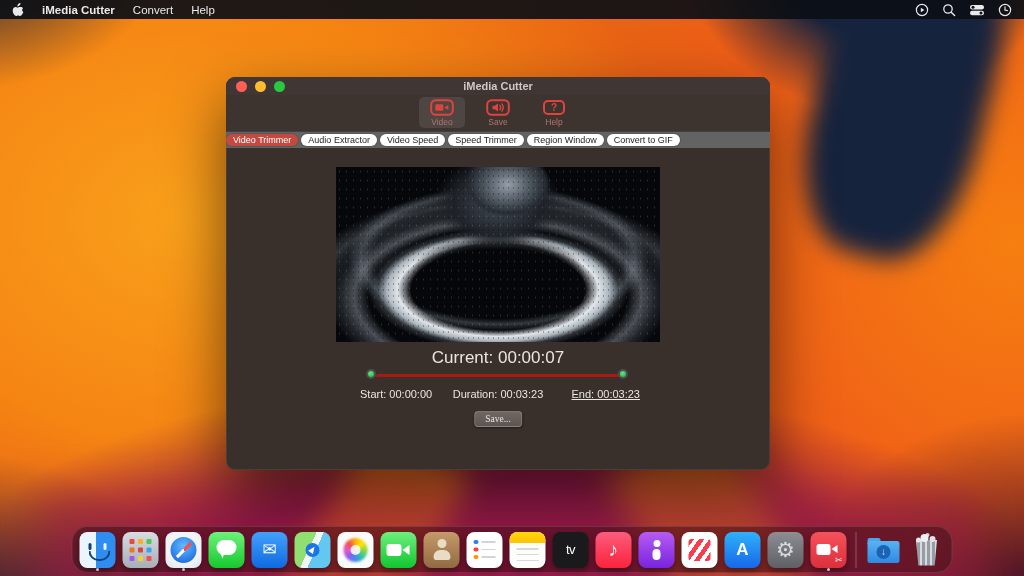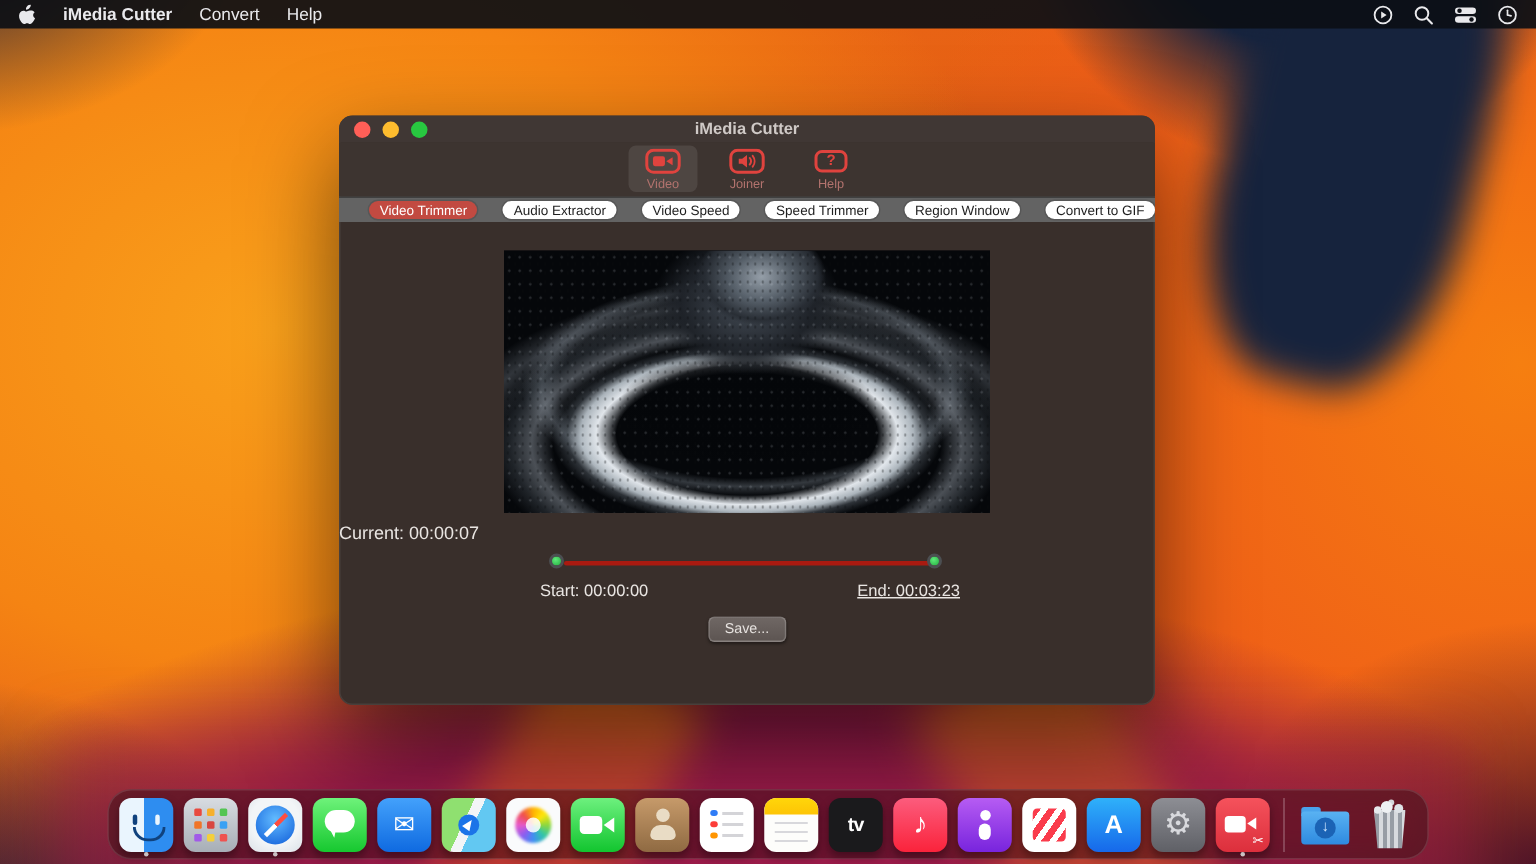--- a/index.html
+++ b/index.html
@@ -45,21 +45,21 @@
   .toolbar { position:absolute; left:0; top:18px; right:0; height:36px; background:#3d3430;
     display:flex; justify-content:center; align-items:flex-start; gap:10px; padding-top:2px; }
   .tb-item { width:46px; display:flex; flex-direction:column; align-items:center; border-radius:5px; padding:2px 0 1px; }
   .tb-item.selected { background:rgba(255,255,255,.09); }
   .tb-label { font-size:8.5px; color:#b3736e; margin-top:1px; }
   .tb-icon { width:24px; height:17px; display:flex; align-items:center; justify-content:center; }
   .help-rect { width:22px; height:15px; border:2px solid #e0433e; border-radius:5px; display:flex; align-items:center; justify-content:center;
     color:#e0433e; font-size:10px; font-weight:bold; line-height:1; }
 
   .tabband { position:absolute; left:0; top:54px; right:0; height:17px; background:#636363; border-top:1px solid rgba(0,0,0,.35);
-    display:flex; align-items:center; justify-content:flex-end; gap:17px; }
+    display:flex; align-items:center; justify-content:flex-start; gap:3px; }
   .tab { font-size:9px; color:#1e1e1e; background:#ffffff; border-radius:8px; padding:1px 7px; white-space:nowrap;
     box-shadow:0 0 0 1px rgba(0,0,0,.12); }
   .tab.selected { background:#c24a41; color:#ffffff; }
 
   
   .video-frame { position:absolute; left:110px; top:90px; width:324px; height:175px; background:#05070a; overflow:hidden; }
   .scene { position:absolute; inset:0;
     background:
       radial-gradient(ellipse 58px 44px at 53% 10%, rgba(160,170,180,.9) 0%, rgba(95,105,115,.8) 35%, rgba(40,45,52,.95) 65%, rgba(20,22,26,0) 74%),
       radial-gradient(ellipse 80px 62px at 50% 20%, rgba(70,78,88,.95) 0%, rgba(30,34,40,.95) 55%, rgba(10,12,15,0) 78%),
@@ -68,31 +68,31 @@
       radial-gradient(ellipse 205px 108px at 50% 74%, rgba(0,0,0,0) 63%, rgba(160,168,178,.45) 70%, rgba(100,110,120,.28) 77%, rgba(0,0,0,0) 84%),
       radial-gradient(ellipse 265px 150px at 50% 82%, rgba(0,0,0,0) 64%, rgba(130,138,148,.35) 72%, rgba(0,0,0,0) 80%),
       radial-gradient(ellipse 190px 92px at 50% 52%, rgba(0,0,0,0) 66%, rgba(140,150,160,.35) 72%, rgba(0,0,0,0) 79%),
       #05070a; }
   .grain { position:absolute; inset:0; opacity:.5;
     background-image:radial-gradient(rgba(210,218,226,.35) 0.6px, rgba(0,0,0,0) 0.9px); background-size:7px 9px; }
   .grain2 { position:absolute; inset:0; opacity:.35;
     background-image:radial-gradient(rgba(10,12,14,.9) 0.7px, rgba(0,0,0,0) 1px); background-size:5px 6px; }
 
   
-  .current-label { position:absolute; left:0; right:0; top:271px; text-align:left; font-size:12px; color:#e9e5e2; }
+  .current-label { position:absolute; left:0; right:0; top:271px; text-align:center; font-size:17px; color:#e9e5e2; }
   .slider-track { position:absolute; left:150px; top:297px; width:248px; height:3px; background:#a91a10; border-radius:2px; }
   .slider-handle { position:absolute; top:291.5px; width:10px; height:10px; border-radius:50%;
     background:radial-gradient(circle at 40% 35%, #5fe97a, #23ad3f); border:2px solid #4c4f52; }
   .handle-left { left:140px; } .handle-right { left:392px; }
   .time-row { position:absolute; left:0; right:0; top:311px; height:14px; font-size:11px; color:#e9e5e2; }
   .t-start { position:absolute; left:134px; }
   .t-duration { position:absolute; left:0; right:0; text-align:center; }
   .t-end { position:absolute; right:130px;text-decoration:underline; }
   .save-btn { position:absolute; top:334px; left:50%; transform:translateX(-50%);
-    background:linear-gradient(180deg,#6f6764,#5d5552); color:#e6e2df; font-size:9.5px; font-family:Liberation Sans, sans-serif;
+    background:linear-gradient(180deg,#6f6764,#5d5552); color:#e6e2df; font-size:9.5px; font-family:Liberation Serif, serif;
     padding:2px 10px; border-radius:4px; border:1px solid rgba(255,255,255,.18); box-shadow:0 1px 2px rgba(0,0,0,.4); }
 
   
   .dock { position:absolute; bottom:3px; left:50%; transform:translateX(-50%); height:47px; z-index:40;
     background:rgba(56,20,26,.55); border:1px solid rgba(255,255,255,.12); border-radius:16px;
     display:flex; align-items:center; padding:0 7px; gap:7px; backdrop-filter:blur(18px) saturate(1.3); }
   .dock-item { position:relative; width:36px; height:40px; display:flex; align-items:center; justify-content:center; }
   .run-dot { position:absolute; bottom:-1px; left:50%; transform:translateX(-50%); width:3px; height:3px; border-radius:50%; background:rgba(225,225,225,.85); }
   .di { width:36px; height:36px; border-radius:8px; position:relative; overflow:hidden; box-shadow:0 3px 6px rgba(0,0,0,.35); }
   .gl { position:absolute; inset:0; display:flex; align-items:center; justify-content:center; color:#fff; }
@@ -132,21 +132,21 @@
   .i-reminders { background:#fff; }
   .i-reminders::before { content:""; position:absolute; left:7px; top:8px; width:4.5px; height:4.5px; border-radius:50%;
     background:#2f7cf6; box-shadow:0 7.5px 0 #fc3d39, 0 15px 0 #ff9500; }
   .i-reminders::after { content:""; position:absolute; left:15px; top:9px; width:14px; height:19px;
     background:repeating-linear-gradient(180deg,#d4d4d8 0 2px, rgba(0,0,0,0) 2px 7.5px); }
   .i-notes { background:#fdfdfb; }
   .i-notes::before { content:""; position:absolute; left:0; top:0; right:0; height:11px; background:linear-gradient(180deg,#ffd60a,#fdc405); }
   .i-notes::after { content:""; position:absolute; left:7px; top:16px; width:22px; height:14px;
     background:repeating-linear-gradient(180deg,#d8d8dc 0 1.5px, rgba(0,0,0,0) 1.5px 6px); }
   .i-tv { background:#1a1a1c; }
-  .i-tv .gl { font-size:13px; font-weight:bold; letter-spacing:-.5px; }
+  .i-tv .gl { font-size:13px; font-weight:normal; letter-spacing:-.5px; }
   .i-music { background:linear-gradient(180deg,#fc5c7d,#fa233b); }
   .i-music .gl { font-size:19px; }
   .i-podcasts { background:linear-gradient(180deg,#b65cf3,#7824dd); }
   .i-podcasts::before { content:""; position:absolute; left:14.5px; top:8px; width:7px; height:7px; border-radius:50%; background:#fff; }
   .i-podcasts::after { content:""; position:absolute; left:14px; top:17px; width:8px; height:11px; border-radius:4px; background:#fff; }
   .i-news { background:#fff; }
   .i-news::before { content:""; position:absolute; left:7px; top:7px; width:22px; height:22px; border-radius:3px;
     background:repeating-linear-gradient(125deg,#fa3c4c 0 4.5px, #ffffff 4.5px 8.5px); }
   .i-appstore { background:linear-gradient(180deg,#2fb1fa,#1668ea); }
   .i-appstore .gl { font-size:17px; font-weight:bold; }
@@ -243,21 +243,21 @@
       <span class="tb-label">Video</span>
     </div>
     <div class="tb-item">
       <span class="tb-icon">
         <svg width="24" height="17" viewBox="0 0 24 17">
             <rect x="1.2" y="1.2" width="21.6" height="14.6" rx="4.5" fill="none" stroke="#e0433e" stroke-width="2"></rect>
             <path d="M6.5 6.8h2.3L12 4.4v8.2L8.8 10.2H6.5z" fill="#e0433e"></path>
             <path d="M13.8 6.3a3.4 3.4 0 010 4.4M15.8 4.9a5.8 5.8 0 010 7.2" stroke="#e0433e" stroke-width="1.3" fill="none" stroke-linecap="round"></path>
           </svg>
       </span>
-      <span class="tb-label">Joiner</span>
+      <span class="tb-label">Save</span>
     </div>
     <div class="tb-item">
       <span class="tb-icon">
         <span class="help-rect">?</span>
       </span>
       <span class="tb-label">Help</span>
     </div>
   </div>
 
   <div class="tabband">
@@ -276,20 +276,21 @@
   </div>
 
   <div class="current-label">Current: 00:00:07</div>
 
   <div class="slider-track"></div>
   <div class="slider-handle handle-left"></div>
   <div class="slider-handle handle-right"></div>
 
   <div class="time-row">
     <span class="t-start">Start: 00:00:00</span>
+    <span class="t-duration">Duration: 00:03:23</span>
     <span class="t-end">End: 00:03:23</span>
   </div>
 
   <button class="save-btn">Save...</button>
 </div>
 
 <div class="dock">
   <div class="dock-item">
     <div class="di i-finder"></div>
       <span class="run-dot"></span>

